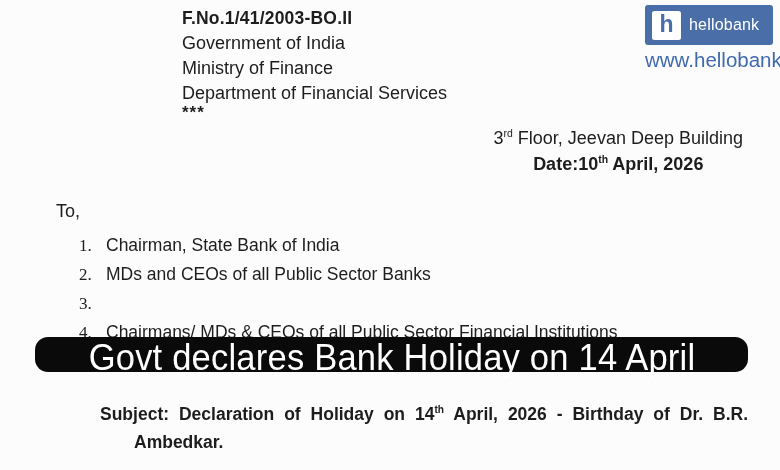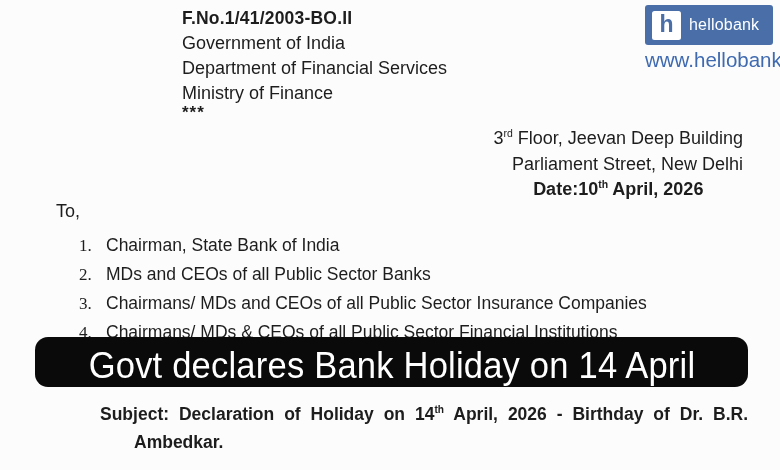--- a/index.html
+++ b/index.html
@@ -51,23 +51,23 @@
   .recipients {
     position:absolute; top:231px; left:79px; list-style:none; width:660px;
   }
   .recipient { display:flex; height:29px; line-height:29px; font-size:17.5px; white-space:nowrap; }
   .recipient .num {
     font-family:"Liberation Serif", serif; font-size:17px; width:27px; flex:0 0 27px;
   }
 
   
   .banner {
-    position:absolute; left:35px; top:337px; width:713px; height:50px;
+    position:absolute; left:35px; top:337px; width:713px; height:35px;
     background:var(--banner-bg, #0a0a0a); border-radius:13px;
-    display:flex; align-items:flex-end; justify-content:center; z-index:5;
+    display:flex; align-items:flex-start; justify-content:center; z-index:5;
   }
   .banner-text {
     color:var(--banner-text, #ffffff); font-size:36px; white-space:nowrap;
     transform:scaleX(0.96); letter-spacing:0.2px;
   }
 
   
   .subject {
     position:absolute; left:52px; top:400px; width:696px;
     font-weight:bold; font-size:17.5px; line-height:28px;
@@ -76,52 +76,50 @@
   .subject-line2 { padding-left:82px; }
 </style>
 </head>
 <body>
 
 <div class="page">
 
   <div class="letterhead">
     <div class="file-no">F.No.1/41/2003-BO.II</div>
     <div>Government of India</div>
+    <div>Ministry of Finance</div>
     <div>Department of Financial Services</div>
-    <div>Ministry of Finance</div>
     <div class="stars">***</div>
   </div>
 
   <div class="logo">
     <div class="logo-badge">
       <div class="logo-mark">h</div>
       <div class="logo-text">hellobank</div>
     </div>
     <div class="logo-url">www.hellobanke</div>
   </div>
 
   <div class="address">
     <div><span>3</span><sup>rd</sup><span> Floor, Jeevan Deep Building</span></div>
-    <div>Parliament Street, New Delhi</div>
     <div class="date-line"><span>Date:10</span><sup>th</sup><span> April, 2026</span></div>
   </div>
 
   <div class="to">To,</div>
   <ol class="recipients">
     <li class="recipient">
       <span class="num">1.</span>
       <span class="txt">Chairman, State Bank of India</span>
     </li>
     <li class="recipient">
       <span class="num">2.</span>
       <span class="txt">MDs and CEOs of all Public Sector Banks</span>
     </li>
     <li class="recipient">
       <span class="num">3.</span>
-      <span class="txt">Chairmans/ MDs and CEOs of all Public Sector Insurance Companies</span>
     </li>
     <li class="recipient">
       <span class="num">4.</span>
       <span class="txt">Chairmans/ MDs &amp; CEOs of all Public Sector Financial Institutions</span>
     </li>
   </ol>
 
   <div class="banner">
     <div class="banner-text">Govt declares Bank Holiday on 14 April</div>
   </div>

